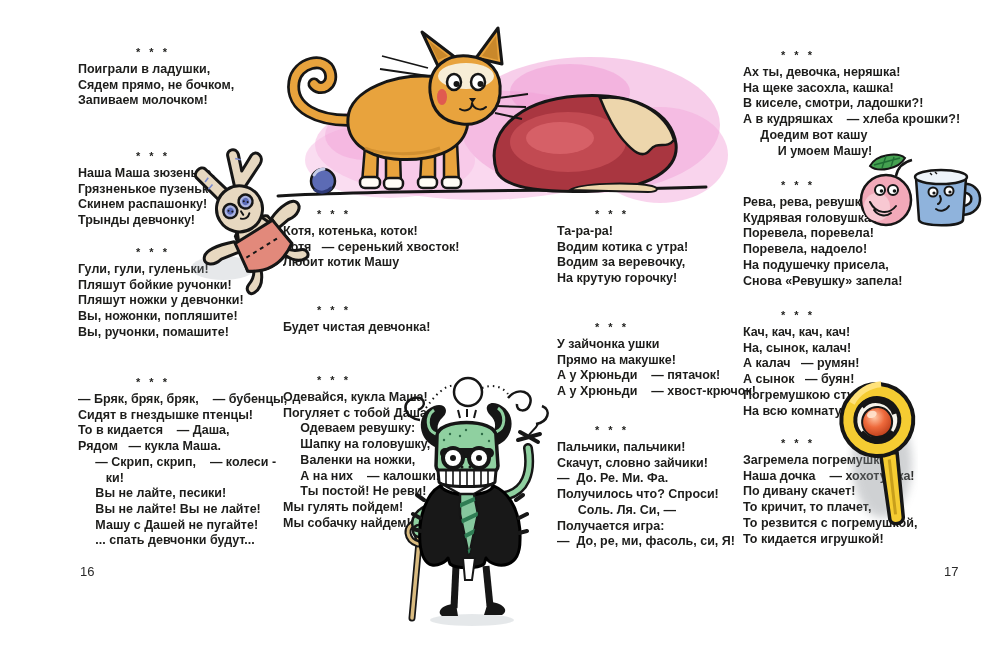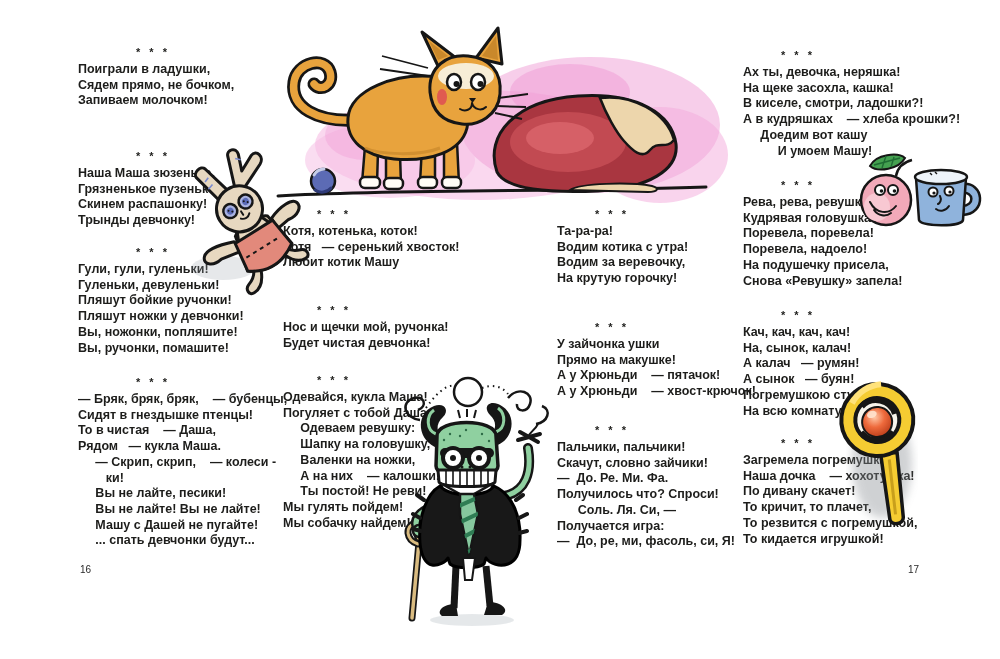--- a/index.html
+++ b/index.html
@@ -3,21 +3,21 @@
 <meta charset="utf-8">
 <style>
   html,body{margin:0;padding:0;background:#ffffff;}
   #spread{
     position:relative;width:1000px;height:659px;background:#ffffff;overflow:hidden;
     font-family:"Liberation Sans",sans-serif;
   }
   .poem-block{position:absolute;color:#1d1d1b;}
   .sep{font-size:11px;font-weight:bold;letter-spacing:3px;height:16px;color:#1d1d1b;}
   .pline{font-size:12.5px;line-height:15.7px;font-weight:bold;white-space:pre;color:#1d1d1b;}
-  .pagenum{position:absolute;font-size:10px;color:#2a2a2a;}
+  .pagenum{position:absolute;font-size:13px;color:#2a2a2a;}
   .illus{position:absolute;}
   .illus svg{display:block;width:100%;height:100%;overflow:visible;}
 </style>
 </head>
 <body>
 
 <div id="spread">
 
   <div id="columns-root">
       <div class="poem-block" style="left: 78px; top: 46px; width: 200px;">
@@ -29,48 +29,46 @@
       <div class="poem-block" style="left: 78px; top: 150px; width: 200px;">
         <div class="sep" style="width: 150px; text-align: center;">* * *</div>
         <div class="pline">Наша Маша зюзенька,</div>
         <div class="pline">Грязненькое пузенько!</div>
         <div class="pline">Скинем распашонку!</div>
         <div class="pline">Трынды девчонку!</div>
       </div>
       <div class="poem-block" style="left: 78px; top: 246px; width: 200px;">
         <div class="sep" style="width: 150px; text-align: center;">* * *</div>
         <div class="pline">Гули, гули, гуленьки!</div>
-        <div class="pline">Гуленьки, девуленьки!</div>
         <div class="pline">Пляшут бойкие ручонки!</div>
         <div class="pline">Пляшут ножки у девчонки!</div>
         <div class="pline">Вы, ножонки, попляшите!</div>
         <div class="pline">Вы, ручонки, помашите!</div>
       </div>
       <div class="poem-block" style="left: 78px; top: 376px; width: 200px;">
         <div class="sep" style="width: 150px; text-align: center;">* * *</div>
         <div class="pline">— Бряк, бряк, бряк,    — бубенцы,</div>
         <div class="pline">Сидят в гнездышке птенцы!</div>
-        <div class="pline">То в чистая    — Даша,</div>
+        <div class="pline">То в кидается    — Даша,</div>
         <div class="pline">Рядом   — кукла Маша.</div>
         <div class="pline">     — Скрип, скрип,    — колеси -</div>
         <div class="pline">        ки!</div>
         <div class="pline">     Вы не лайте, песики!</div>
         <div class="pline">     Вы не лайте! Вы не лайте!</div>
         <div class="pline">     Машу с Дашей не пугайте!</div>
         <div class="pline">     ... спать девчонки будут...</div>
       </div>
       <div class="poem-block" style="left: 283px; top: 208px; width: 210px;">
         <div class="sep" style="width: 102px; text-align: center;">* * *</div>
         <div class="pline">Котя, котенька, коток!</div>
         <div class="pline">Котя   — серенький хвосток!</div>
         <div class="pline">Любит котик Машу</div>
       </div>
       <div class="poem-block" style="left: 283px; top: 304px; width: 210px;">
         <div class="sep" style="width: 102px; text-align: center;">* * *</div>
-        <div class="pline">Нос и щечки мой, ручонка!</div>
         <div class="pline">Будет чистая девчонка!</div>
       </div>
       <div class="poem-block" style="left: 283px; top: 374px; width: 210px;">
         <div class="sep" style="width: 102px; text-align: center;">* * *</div>
         <div class="pline">Одевайся, кукла Маша!</div>
         <div class="pline">Погуляет с тобой Даша.</div>
         <div class="pline">     Одеваем ревушку:</div>
         <div class="pline">     Шапку на головушку,</div>
         <div class="pline">     Валенки на ножки,</div>
         <div class="pline">     А на них    — калошки!</div>
@@ -337,14 +335,14 @@
         <circle cx="45" cy="52" r="22" fill="#F7F4EC" stroke="#161616" stroke-width="4"></circle>
         <path d="M28,40 A20,20 0 0 1 62,44" stroke="#161616" stroke-width="6" fill="none"></path>
         <path d="M62,62 A20,20 0 0 1 30,66" stroke="#161616" stroke-width="6" fill="none"></path>
         <circle cx="45" cy="54" r="15" fill="url(#ballg)" stroke="#161616" stroke-width="2"></circle>
         <ellipse cx="39" cy="47" rx="5" ry="3.5" fill="#FFE3CE" opacity="0.9" transform="rotate(-25 39 47)"></ellipse>
       </g>
     </svg>
   </div>
 
   <div class="pagenum" style="left:80px;top:564px">16</div>
-  <div class="pagenum" style="left:908px;top:564px">17</div>
+  <div class="pagenum" style="left:944px;top:564px">17</div>
 </div>
 
 </body></html>

